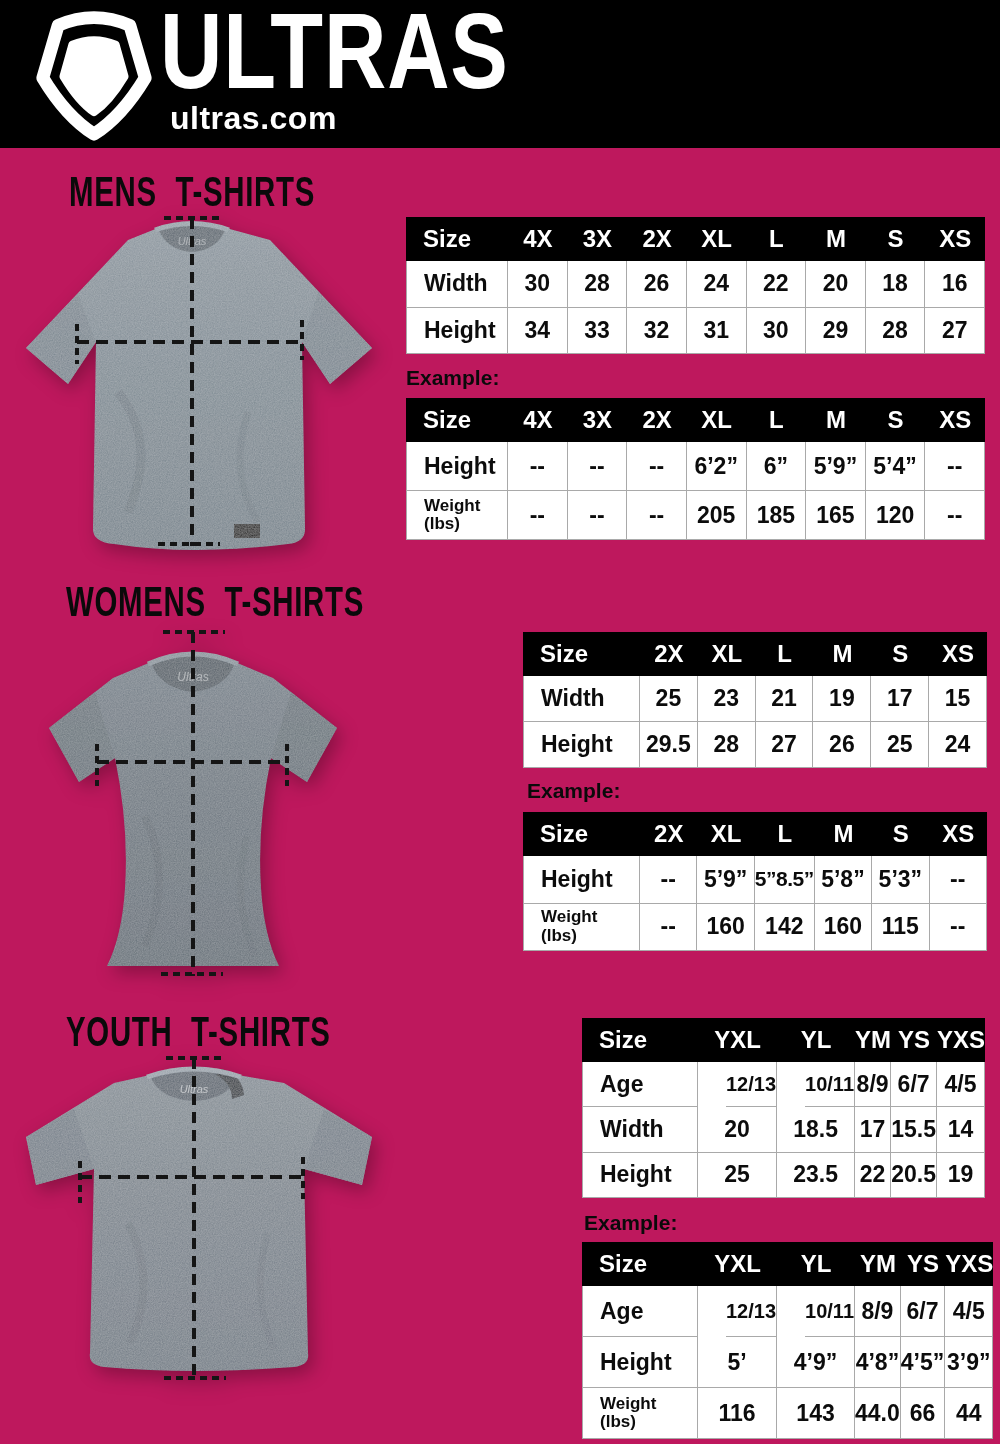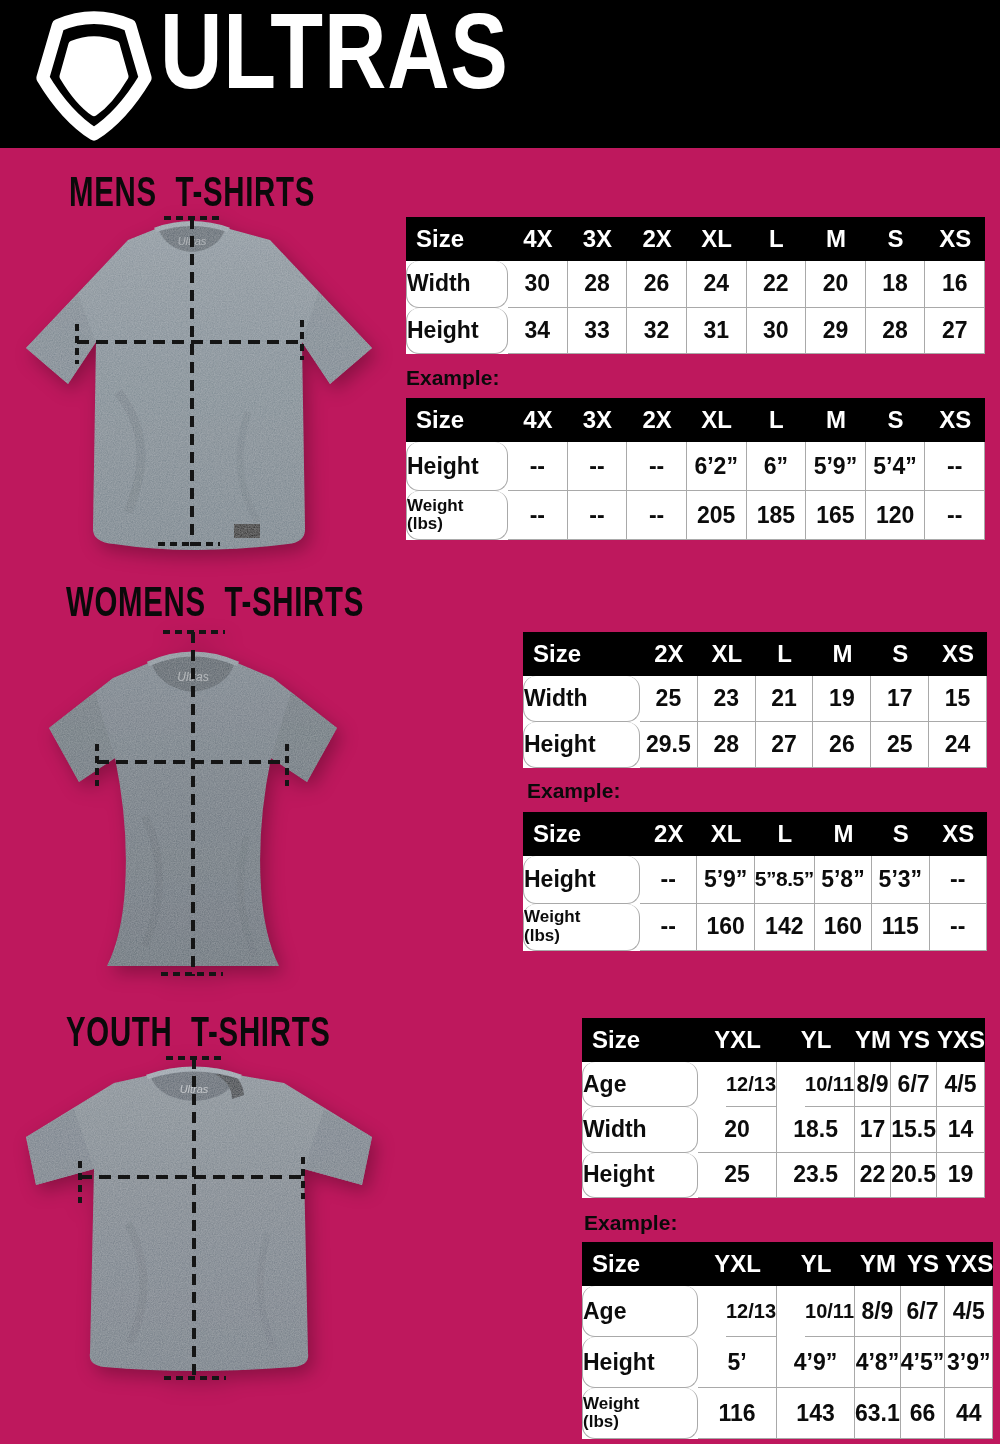--- a/index.html
+++ b/index.html
@@ -33,45 +33,46 @@
   .sizes-table{position:absolute;display:grid;background:#fff;--hdr:44px;}
   #mens-table1 {left:406px;top:217px;width:579px;height:137px;}
   #mens-table2 {left:406px;top:398px;width:579px;height:142px;}
   #womens-table1{left:523px;top:632px;width:464px;height:136px;}
   #womens-table2{left:523px;top:812px;width:464px;height:139px;}
   #youth-table1{left:582px;top:1018px;width:403px;height:180px;}
   #youth-table2{left:582px;top:1242px;width:403px;height:197px;}
 
   .sizes-table .th{background:#000;color:#fff;display:flex;align-items:center;justify-content:center;
                    font-weight:bold;font-size:24px;}
-  .sizes-table .th.corner{justify-content:flex-start;padding-left:10px;}
+  .sizes-table .th.corner{justify-content:flex-start;padding-left:17px;}
   .sizes-table .td{display:flex;align-items:center;justify-content:center;color:#0c0c0c;
                    font-weight:bold;font-size:23px;border-right:1px solid #a9a9a9;
                    border-bottom:1px solid #a9a9a9;background:#fff;}
-  .sizes-table .td.label{justify-content:flex-start;border-left:1px solid #a9a9a9;border-radius:13px;}
+  .sizes-table .td.label{justify-content:flex-start;padding-left:17px;border-left:1px solid #a9a9a9;}
   .sizes-table .td.two-line{font-size:17px;line-height:1.08;white-space:pre-line;}
   .sizes-table .td.sm{font-size:20px;margin-left:28px;}
   .sizes-table .td.xs{font-size:21px;letter-spacing:-.5px;}
 
   .example-label{position:absolute;color:#0a0a0a;font-weight:bold;font-size:21px;}
   #mens-example{left:406px;top:366px;}
   #womens-example{left:527px;top:779px;}
   #youth-example{left:584px;top:1211px;}
 </style>
 </head>
 <body>
 
 <div id="page">
 
   <div class="header-bar">
     <svg class="logo-svg" viewBox="0 0 100 102">
       <path d="M22 13 Q50 1 78 13 L90 54 Q72 84 50 98 Q28 84 10 54 Z" fill="none" stroke="#ffffff" stroke-width="10" stroke-linejoin="round"></path>
       <path d="M33 28 Q50 21 67 28 L74 53 Q62 73 50 81 Q38 73 26 53 Z" fill="#ffffff" stroke="#ffffff" stroke-width="6" stroke-linejoin="round"></path>
     </svg>
     <div class="brand-name">ULTRAS</div>
+    <div class="brand-domain">ultras.com</div>
   </div>
 
   <div class="section-title" id="mens-title">MENS T-SHIRTS</div>
 
   <svg class="shirt" id="mens-shirt" viewBox="0 0 360 352">
     <defs>
       <linearGradient id="gm" x1="0" y1="0" x2="0" y2="1">
         <stop offset="0" stop-color="#8a959d"></stop>
           <stop offset=".45" stop-color="#7e8a93"></stop>
           <stop offset="1" stop-color="#75818a"></stop>
@@ -339,18 +340,18 @@
       <div class="td label">Height</div>
       <div class="td val">5’</div>
       <div class="td val">4’9”</div>
       <div class="td val">4’8”</div>
       <div class="td val">4’5”</div>
       <div class="td val">3’9”</div>
       <div class="td label two-line">Weight
 (lbs)</div>
       <div class="td val">116</div>
       <div class="td val">143</div>
-      <div class="td val">63.1</div>
+      <div class="td val">44.0</div>
       <div class="td val">66</div>
       <div class="td val">44</div>
     </div>
 
 </div>
 
 </body></html>

